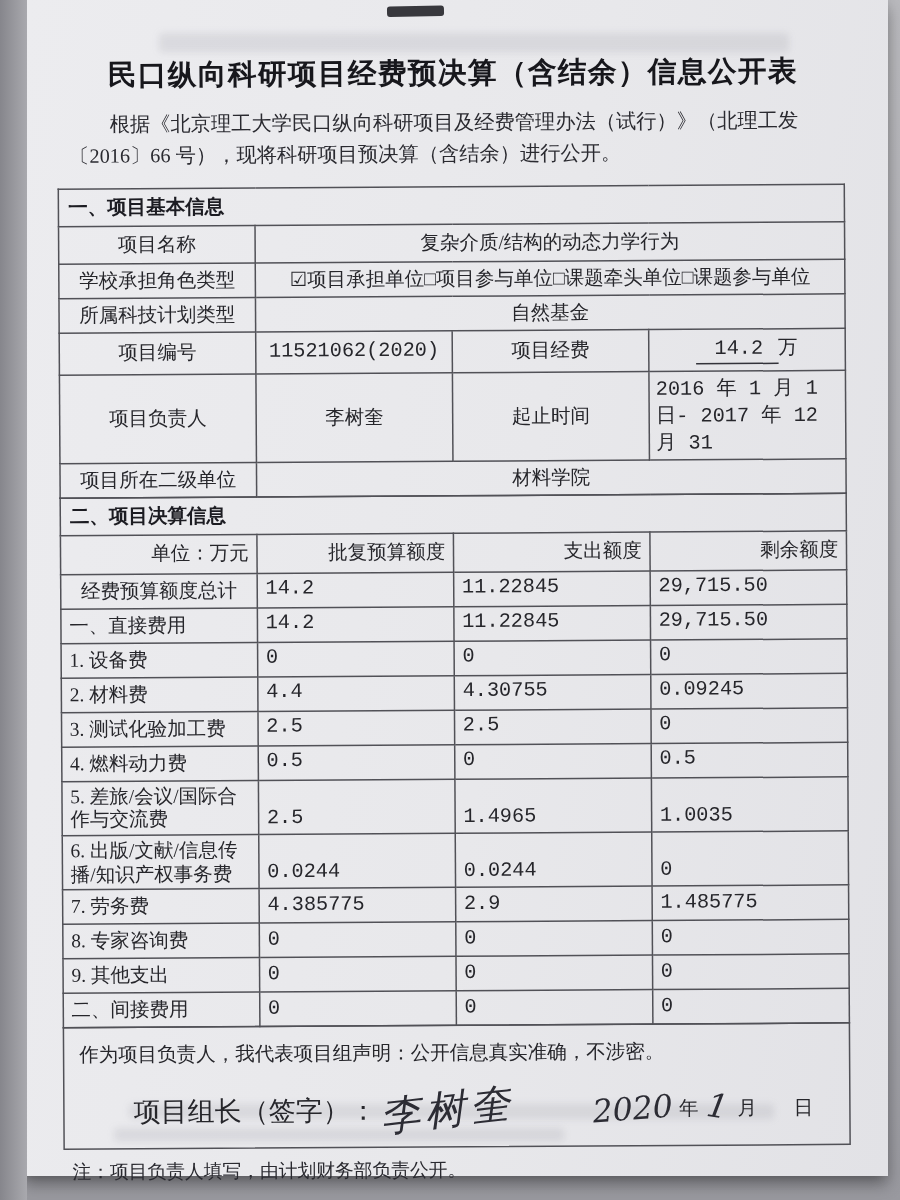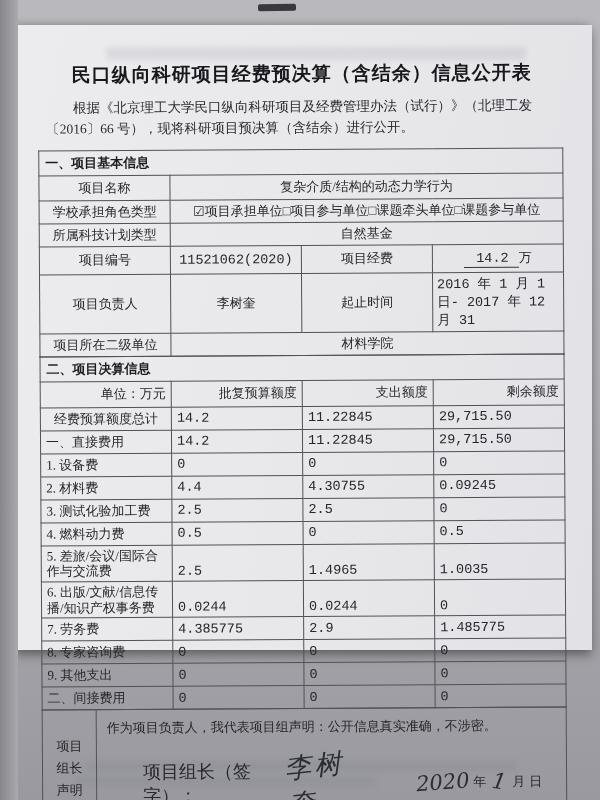--- a/index.html
+++ b/index.html
@@ -5,24 +5,23 @@
   * { margin:0; padding:0; box-sizing:border-box; }
   html,body { width:600px; height:800px; overflow:hidden; }
   body {
     font-family:"Liberation Serif", serif;
     background:#a8a8ae;
     position:relative;
     color:#26262b;
   }
   .scan-bg { position:absolute; inset:0; background:linear-gradient(180deg,#b9b9bd 0%,#aeaeb3 50%,#99999f 100%); }
   .paper {
-    position:absolute; left:16px; top:0; width:576px; height:625px;
+    position:absolute; left:16px; top:0; width:576px; height:784px;
     background:linear-gradient(100deg,#ececef 0%,#e8e8eb 55%,#e2e2e6 100%);
     box-shadow:-4px 0 8px rgba(0,0,0,.25), 0 6px 10px rgba(0,0,0,.3);
-    margin-top:25px;
   }
   .edge-left { position:absolute; left:0; top:0; width:18px; height:800px;
     background:linear-gradient(90deg,#86868c,#a9a9ae); }
   .binder-clip { position:absolute; left:258px; top:4px; width:38px; height:7px;
     background:#38383d; border-radius:2px; transform:rotate(-1deg); }
   .ghost { position:absolute; filter:blur(2.5px); background:rgba(110,110,125,.13); border-radius:3px; }
   .ghost1 { left:90px; top:22px; width:420px; height:13px; }
   .ghost2 { left:70px; top:736px; width:430px; height:10px; }
   .ghost3 { left:60px; top:752px; width:300px; height:9px; }
 
@@ -205,25 +204,20 @@
       <tr style="height:22px;">
         <td class="c1">二、间接费用</td>
         <td class="c2 num">0</td>
         <td class="c3 num">0</td>
         <td class="num">0</td>
       </tr>
     </tbody>
       </table>
 
     <div class="decl-row">
-      <div class="decl-left">
-        <span>项目</span>
-        <span>组长</span>
-        <span>声明</span>
-      </div>
       <div class="decl-right">
         <div class="decl-statement">作为项目负责人，我代表项目组声明：公开信息真实准确，不涉密。</div>
         <div class="sign-line">
           <span class="sign-label">项目组长（签字）：</span>
           <span class="handwrite signature">李树奎</span>
           <span class="handwrite hand-year">2020</span>
           <span class="date-print">年</span>
           <span class="handwrite hand-month">1</span>
           <span class="date-print">月</span>
           <span class="day-print">日</span>

